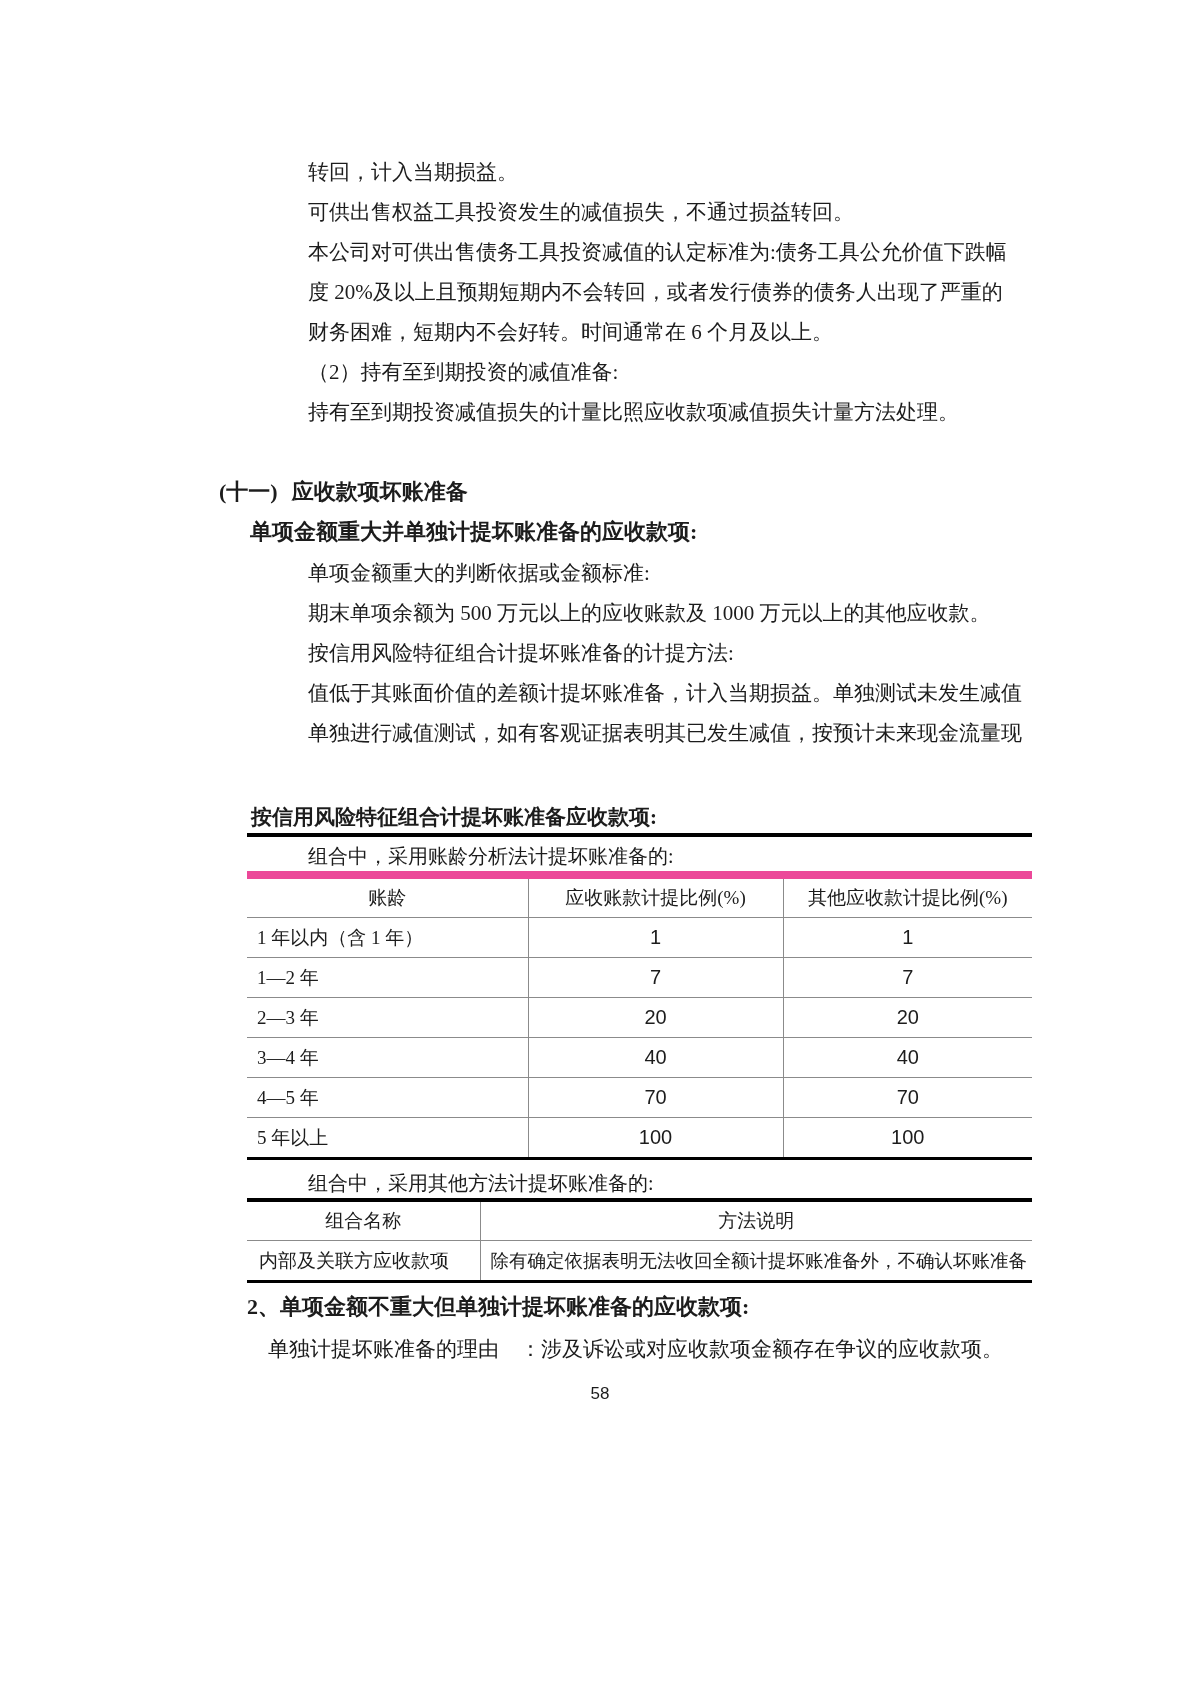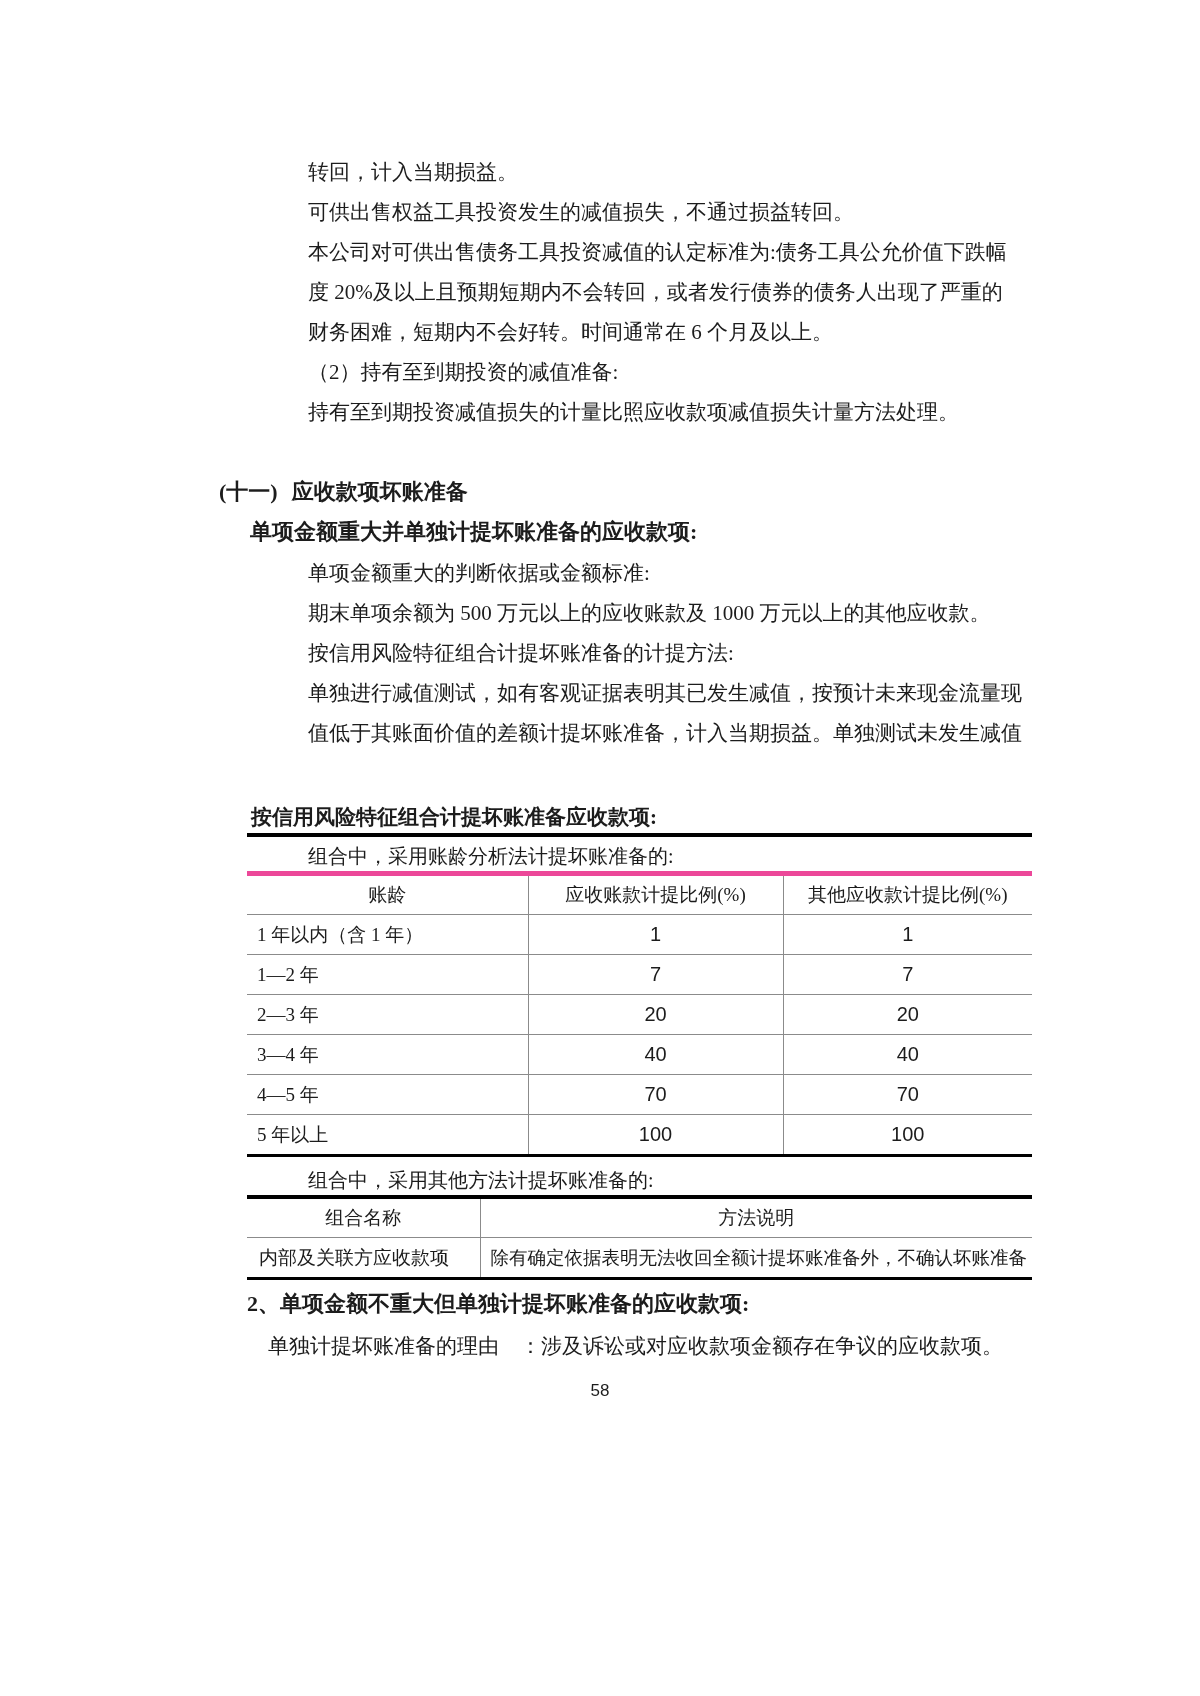--- a/index.html
+++ b/index.html
@@ -38,21 +38,21 @@
   .t1 { border-bottom:3px solid #000; }
   .t1 td { border-top:1px solid #8b8b8b; vertical-align:middle; }
   .t1 tr.cap td { border-top:none; height:38px; text-align:center; font-size:20px; }
   .t1 td.name { padding-left:12px; }
   .t1 td.desc { border-left:1px solid #8b8b8b; padding:4px 10px; line-height:32px; white-space:normal; }
   .t1 tr.r2 td { height:38px; }
 
   .mid-label { margin:4px 0 0 308px; font-size:20px; line-height:30px; white-space:nowrap; }
   .mid-label.second { margin-top:8px; }
 
-  .t2 { border-top:5px solid #ec4899; border-bottom:3px solid #000; }
+  .t2 { border-top:8px solid #ec4899; border-bottom:3px solid #000; }
   .t2 td { border-top:1px solid #8b8b8b; height:37px; text-align:center; vertical-align:middle; }
   .t2 tr.hdr td { border-top:none; height:36px; }
   .t2 td + td { border-left:1px solid #8b8b8b; }
   .t2 td.age { text-align:left; padding-left:10px; }
   .num { font-family:"Liberation Sans","DejaVu Sans",sans-serif; font-size:20px; }
 
   .t3 { margin-top:0; border-top:4px solid #000; border-bottom:3px solid #000; }
   .t3 td { border-top:1px solid #8b8b8b; height:37px; vertical-align:middle; }
   .t3 tr.hdr td { border-top:none; height:36px; text-align:center;font-family:Liberation Serif, serif; }
   .t3 td + td { border-left:1px solid #8b8b8b; }
@@ -86,22 +86,22 @@
   <div class="sec-head">
     <span class="sec-label">(十一)</span><span class="sec-title">应收款项坏账准备</span>
   </div>
 
   <div class="sub-head">单项金额重大并单独计提坏账准备的应收款项:</div>
 
   <div class="para">
     <div class="bl">单项金额重大的判断依据或金额标准:</div>
     <div class="bl">期末单项余额为 500 万元以上的应收账款及 1000 万元以上的其他应收款。</div>
     <div class="bl">按信用风险特征组合计提坏账准备的计提方法:</div>
+    <div class="bl">值低于其账面价值的差额计提坏账准备，计入当期损益。单独测试未发生减值</div>
     <div class="bl">单独进行减值测试，如有客观证据表明其已发生减值，按预计未来现金流量现</div>
-    <div class="bl">值低于其账面价值的差额计提坏账准备，计入当期损益。单独测试未发生减值</div>
   </div>
 
   <div class="credit-head">按信用风险特征组合计提坏账准备应收款项:</div>
 
 
   <div class="mid-label">组合中，采用账龄分析法计提坏账准备的:</div>
 
   <table class="tbl t2">
     <colgroup>
         <col style="width:281px">

